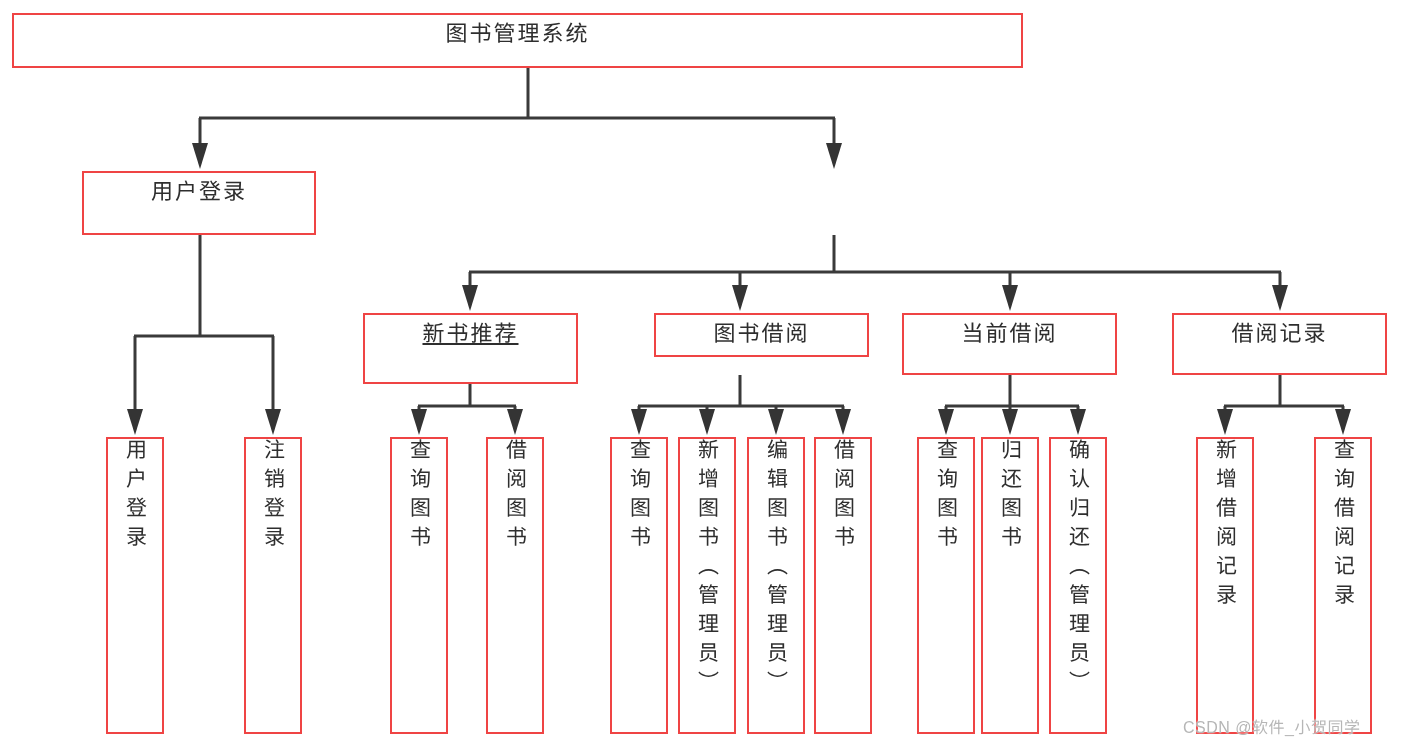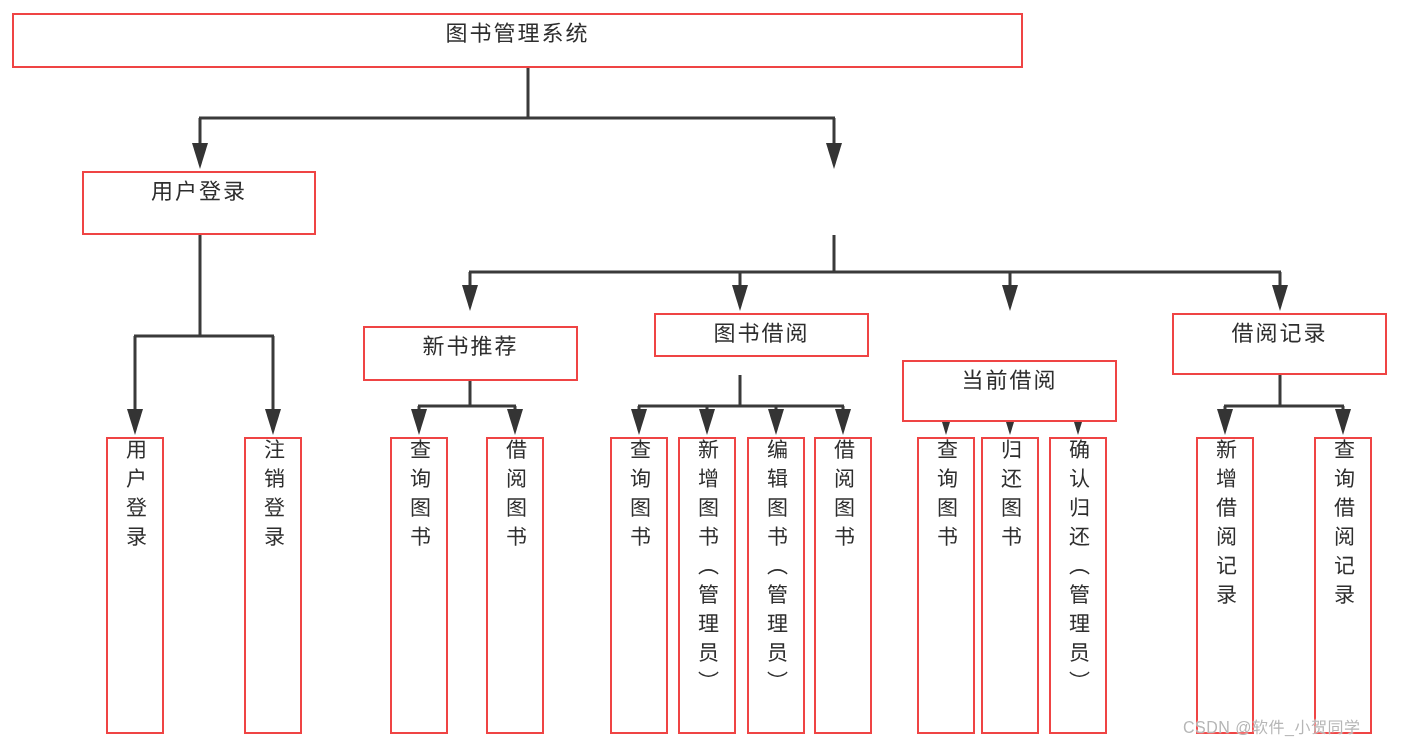--- a/index.html
+++ b/index.html
@@ -36,23 +36,23 @@
     white-space: nowrap;
     font-size: 21px;
     letter-spacing: 8px;
     line-height: 1;
     color: #2e2e2e;
   }
   
   .b-root        { left: 12px;   top: 13px;  width: 1011px; height: 55px; }
   .b-user-login  { left: 82px;   top: 171px; width: 234px;  height: 64px; }
   .b-book-mgmt   { left: 713px;  top: 171px; width: 240px;  height: 64px; }
-  .b-l3-0        { left: 363px;  top: 326px; width: 215px;  height: 55px; }
+  .b-l3-0        { left: 363px;  top: 313px; width: 215px;  height: 71px; text-decoration: underline; }
   .b-l3-1        { left: 654px;  top: 313px; width: 215px;  height: 44px; }
-  .b-l3-2        { left: 902px;  top: 313px; width: 215px;  height: 62px; margin-top: 47px; }
+  .b-l3-2        { left: 902px;  top: 313px; width: 215px;  height: 62px; }
   .b-l3-3        { left: 1172px; top: 313px; width: 215px;  height: 62px; }
   .leaf          { top: 437px; width: 58px; height: 297px; }
   .lf-0  { left: 106px; }
   .lf-1  { left: 244px; }
   .lf-2  { left: 390px; }
   .lf-3  { left: 486px; }
   .lf-4  { left: 610px; }
   .lf-5  { left: 678px; }
   .lf-6  { left: 747px; }
   .lf-7  { left: 814px; }

